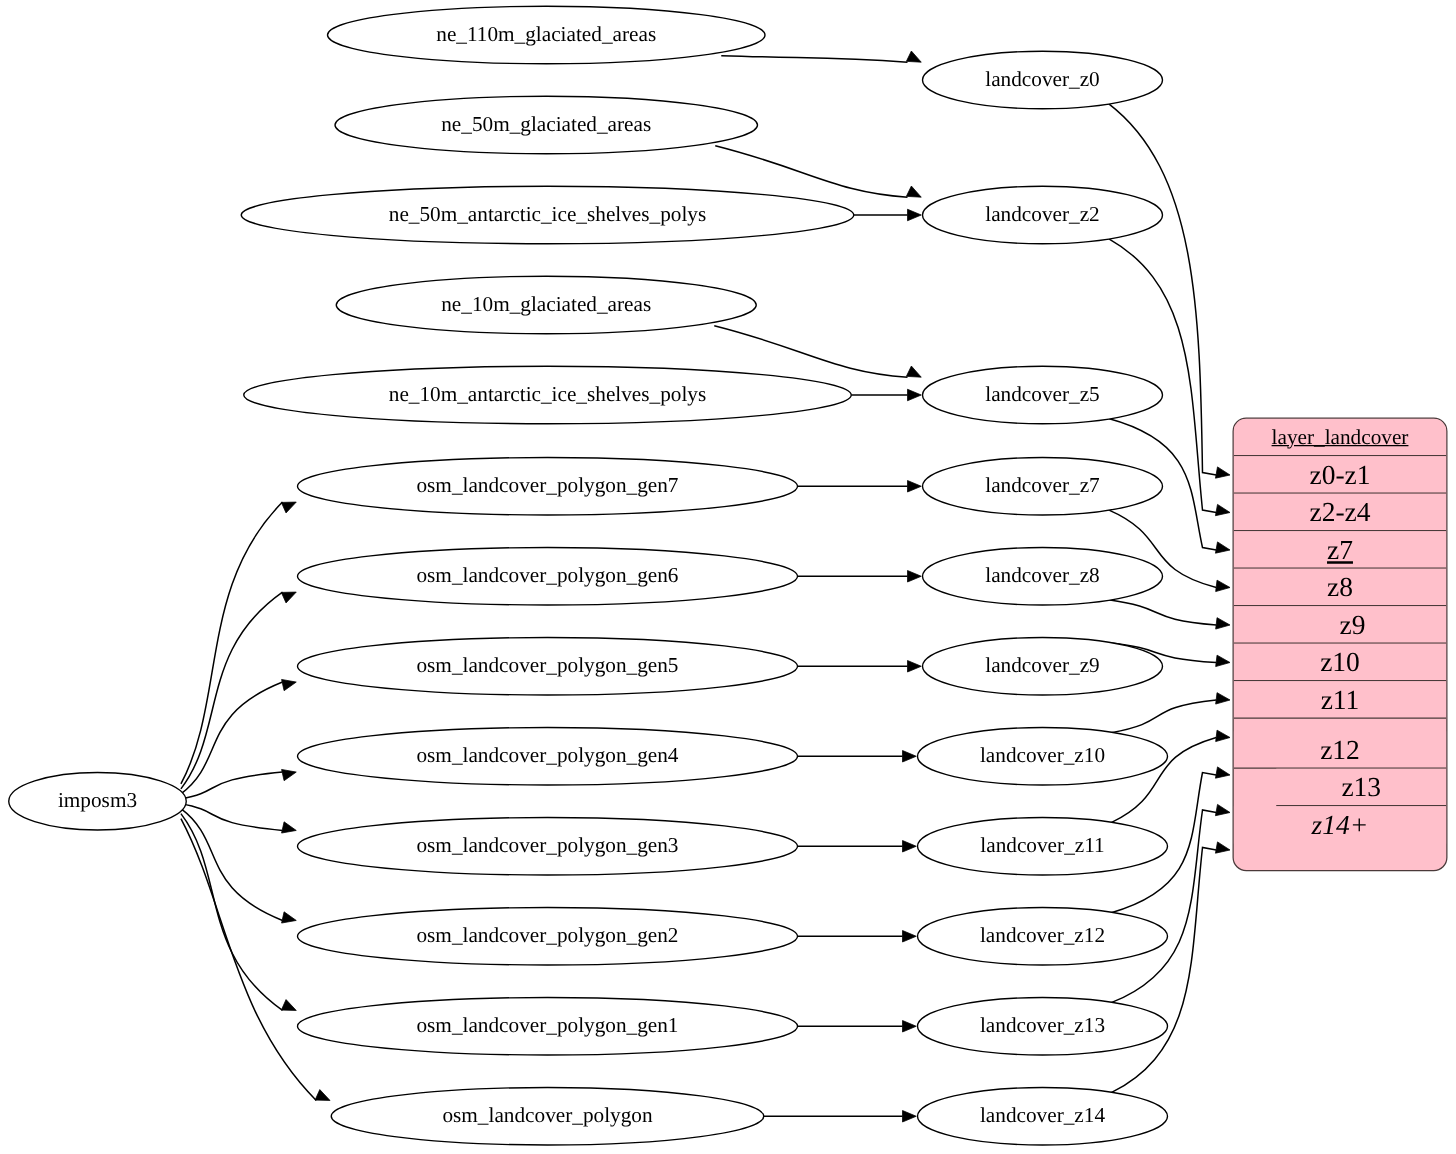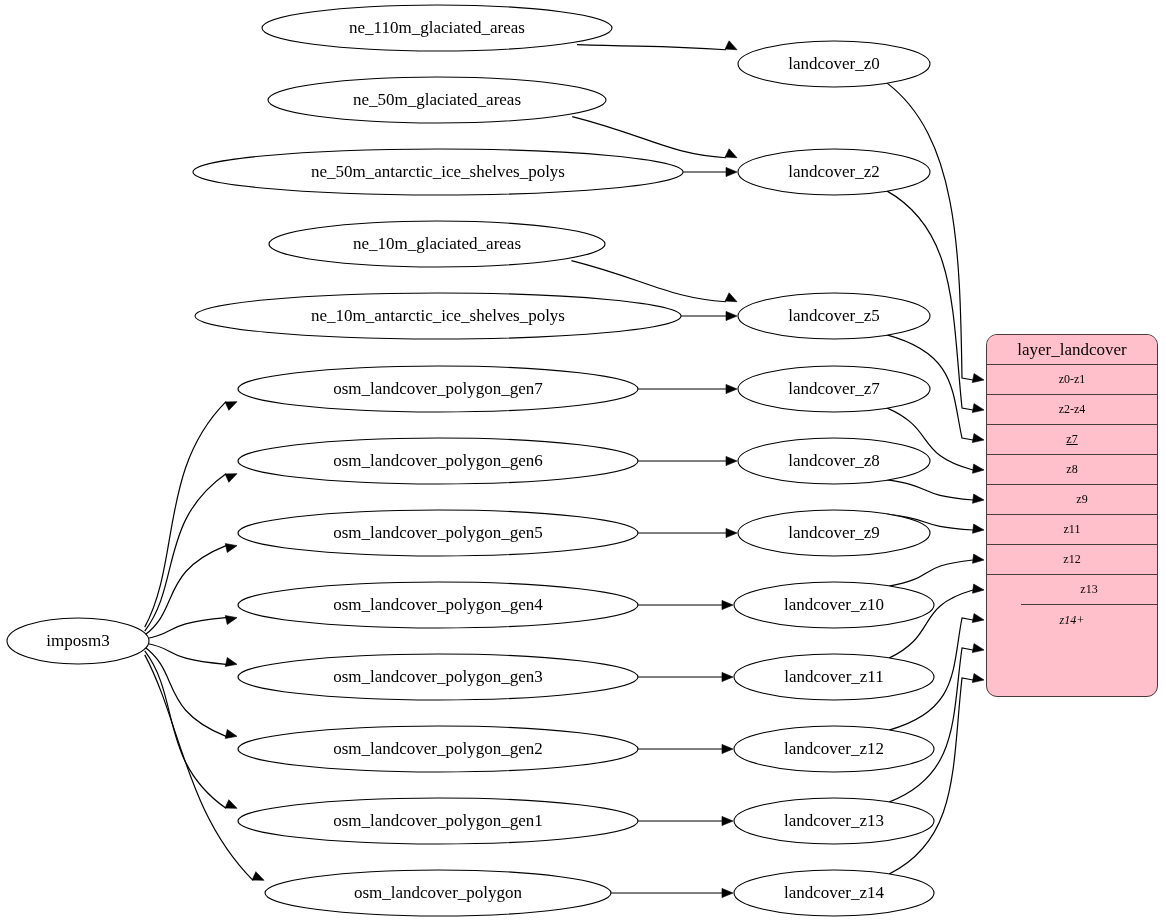--- a/index.html
+++ b/index.html
@@ -54,21 +54,21 @@
     background: #ffc0cb;
   }
   .tbl-row {
     box-sizing: border-box;
     display: flex;
     align-items: center;
     justify-content: center;
     background: #ffc0cb;
     color: #000000;
     font-family: "Liberation Serif", "DejaVu Serif", serif;
-    font-size: 12px;
+    font-size: 22px;
     border-bottom: 1.4px solid #4a3a3a;
   }
   .tbl-row:last-child { border-bottom: none; }
   .tbl-header {
     font-size: 17px;
   }
 </style>
 </head>
 <body>
 
@@ -302,24 +302,25 @@
           <text x="834" y="822" class="ell-label">landcover_z13</text>
         </g>
         <g>
           <ellipse cx="834" cy="893" rx="100" ry="23" class="ell-shape"></ellipse>
           <text x="834" y="894" class="ell-label">landcover_z14</text>
         </g>
       </g>
   </svg>
 
   <div class="tbl-outer" id="layer-table" style="left: 986px; top: 334px; width: 172px; height: 363px;">
-    <div class="tbl-row tbl-header" style="height: 30px;">layer_landcover</div>
+    <div class="tbl-row tbl-header" style="height: 30px; text-decoration: underline;">layer_landcover</div>
   <div class="tbl-row" style="height: 30px;">z0-z1</div>
       <div class="tbl-row" style="height: 30px;">z2-z4</div>
       <div class="tbl-row" style="height: 30px; text-decoration: underline;">z7</div>
       <div class="tbl-row" style="height: 30px;">z8</div>
       <div class="tbl-row" style="height: 30px; padding-left: 20px;">z9</div>
+      <div class="tbl-row" style="height: 30px;">z10</div>
       <div class="tbl-row" style="height: 30px;">z11</div>
-      <div class="tbl-row" style="height: 30px;">z12</div>
+      <div class="tbl-row" style="height: 30px; margin-top: 10px;">z12</div>
       <div class="tbl-row" style="height: 30px; margin-left: 34px;">z13</div>
       <div class="tbl-row" style="height: 30px; font-style: italic;">z14+</div>
     </div>
 </div>
 
 </body></html>

